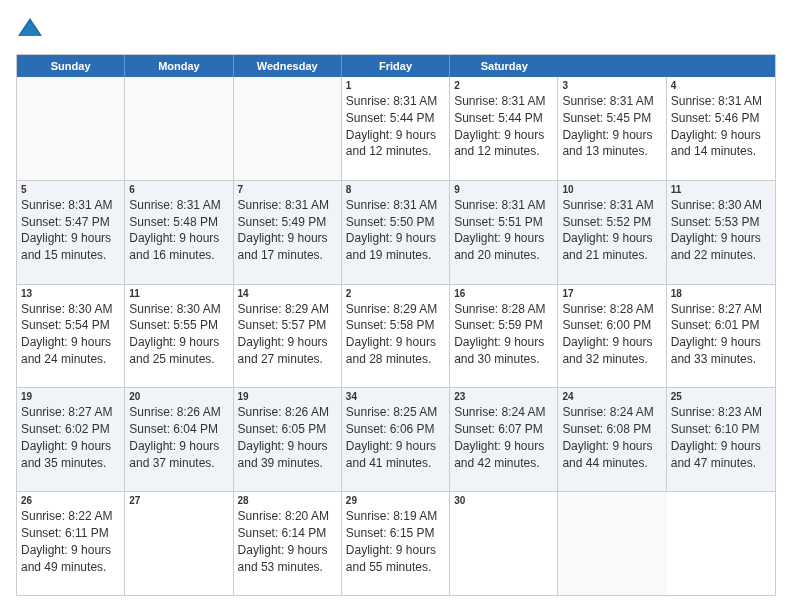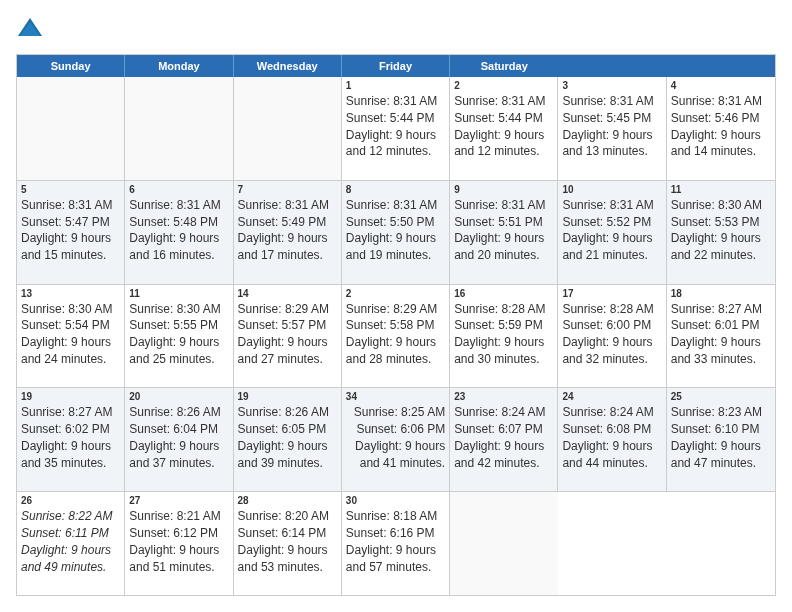--- a/index.html
+++ b/index.html
@@ -276,21 +276,21 @@
 Daylight: 9 hours and 37 minutes.</div>
           </div>
           <div class="cal-cell alt-row">
             <span class="day-num">19</span>
             <div class="cell-content" style="white-space: pre-line;">Sunrise: 8:26 AM
 Sunset: 6:05 PM
 Daylight: 9 hours and 39 minutes.</div>
           </div>
           <div class="cal-cell alt-row">
             <span class="day-num">34</span>
-            <div class="cell-content" style="white-space: pre-line; text-align: right;">Sunrise: 8:25 AM
+            <div class="cell-content" style="white-space: pre-line;">Sunrise: 8:25 AM
 Sunset: 6:06 PM
 Daylight: 9 hours and 41 minutes.</div>
           </div>
           <div class="cal-cell alt-row">
             <span class="day-num">23</span>
             <div class="cell-content" style="white-space: pre-line;">Sunrise: 8:24 AM
 Sunset: 6:07 PM
 Daylight: 9 hours and 42 minutes.</div>
           </div>
           <div class="cal-cell alt-row">
@@ -302,39 +302,39 @@
           <div class="cal-cell alt-row">
             <span class="day-num">25</span>
             <div class="cell-content" style="white-space: pre-line;">Sunrise: 8:23 AM
 Sunset: 6:10 PM
 Daylight: 9 hours and 47 minutes.</div>
           </div>
         </div>
         <div class="cal-row">
           <div class="cal-cell">
             <span class="day-num">26</span>
-            <div class="cell-content" style="white-space: pre-line; font-style: italic;">Sunrise: 8:22 AM
+            <div class="cell-content" style="white-space: pre-line;">Sunrise: 8:22 AM
 Sunset: 6:11 PM
 Daylight: 9 hours and 49 minutes.</div>
           </div>
           <div class="cal-cell">
             <span class="day-num">27</span>
-            <div class="cell-content" style="white-space: pre-line;">Sunrise: 8:21 AM
-Sunset: 6:12 PM
-Daylight: 9 hours and 51 minutes.</div>
           </div>
           <div class="cal-cell">
             <span class="day-num">28</span>
             <div class="cell-content" style="white-space: pre-line;">Sunrise: 8:20 AM
 Sunset: 6:14 PM
 Daylight: 9 hours and 53 minutes.</div>
           </div>
           <div class="cal-cell">
+            <span class="day-num">29</span>
+            <div class="cell-content" style="white-space: pre-line;">Sunrise: 8:19 AM
+Sunset: 6:15 PM
+Daylight: 9 hours and 55 minutes.</div>
+          </div>
+          <div class="cal-cell">
             <span class="day-num">30</span>
-            <div class="cell-content" style="white-space: pre-line;">Sunrise: 8:18 AM
-Sunset: 6:16 PM
-Daylight: 9 hours and 57 minutes.</div>
           </div>
           <div class="cal-cell empty"></div>
         </div>
       </div>
   </div>
 </div>
 
 </body></html>

